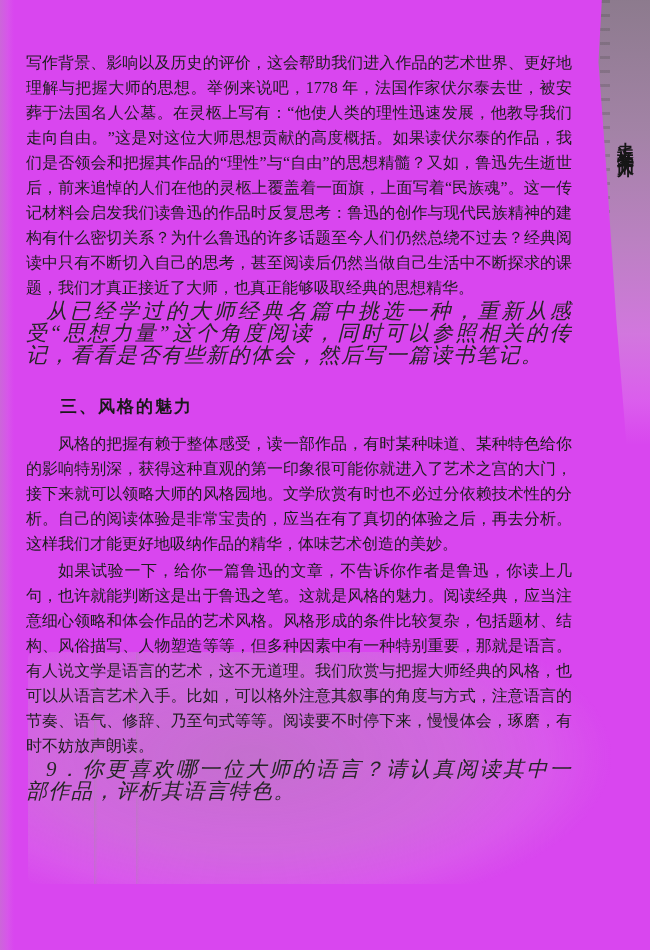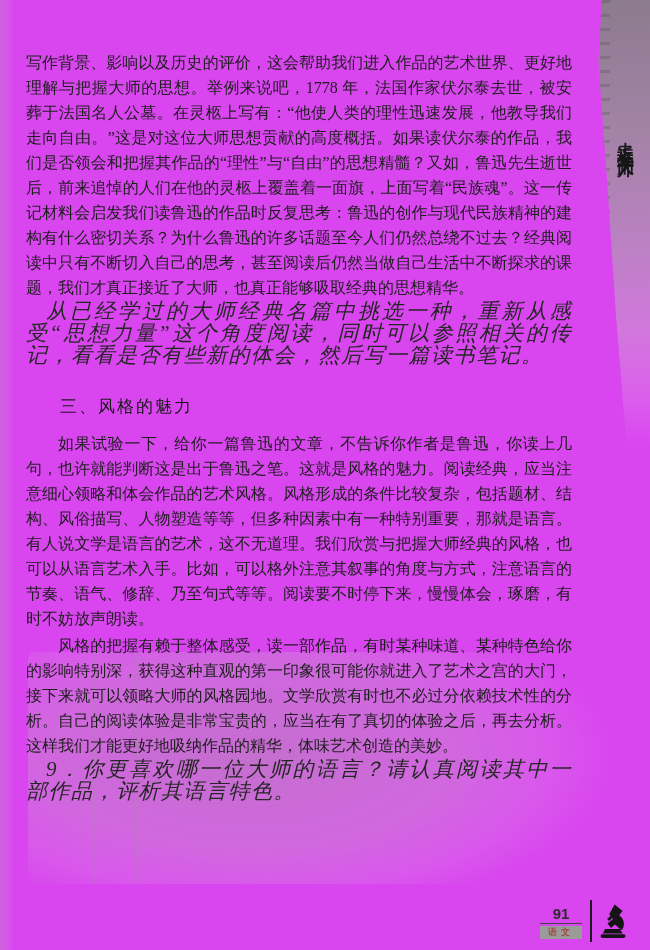--- a/index.html
+++ b/index.html
@@ -53,21 +53,21 @@
   .para + .para { margin-top:2px; }
   .kai {
     margin-left:22px; margin-top:7px;
     font-style:italic; font-size:21px; line-height:22px;
     letter-spacing:1.5px; color:#262626;
   }
   .kai.first-indent { text-indent:20px; }
   .section-heading {
     margin:28px 0 12px 34px;
     font-family:"Liberation Sans", sans-serif;
-    font-size:17px; font-weight:normal; color:#191919;
+    font-size:17px; font-weight:bold; color:#191919;
     letter-spacing:2px;
   }
   .indent { text-indent:2em; }
   .exercise { margin-top:9px; }
   
   .footer { position:absolute; left:0; bottom:4px; width:100%; height:46px; }
   .page-number {
     position:absolute; right:68px; bottom:22px; width:42px;
     text-align:center; font-family:"Liberation Sans", sans-serif;
     font-size:15px; font-weight:bold; color:#2c2c2c;
@@ -97,35 +97,22 @@
   <div class="side-strip"></div>
   <div class="side-tab-text">走近文学大师</div>
 
   <div class="content">
     <p class="para">写作背景、影响以及历史的评价，这会帮助我们进入作品的艺术世界、更好地理解与把握大师的思想。举例来说吧，1778 年，法国作家伏尔泰去世，被安葬于法国名人公墓。在灵柩上写有：“他使人类的理性迅速发展，他教导我们走向自由。”这是对这位大师思想贡献的高度概括。如果读伏尔泰的作品，我们是否领会和把握其作品的“理性”与“自由”的思想精髓？又如，鲁迅先生逝世后，前来追悼的人们在他的灵柩上覆盖着一面旗，上面写着“民族魂”。这一传记材料会启发我们读鲁迅的作品时反复思考：鲁迅的创作与现代民族精神的建构有什么密切关系？为什么鲁迅的许多话题至今人们仍然总绕不过去？经典阅读中只有不断切入自己的思考，甚至阅读后仍然当做自己生活中不断探求的课题，我们才真正接近了大师，也真正能够吸取经典的思想精华。</p>
 
     <p class="kai first-indent">从已经学过的大师经典名篇中挑选一种，重新从感受“思想力量”这个角度阅读，同时可以参照相关的传记，看看是否有些新的体会，然后写一篇读书笔记。</p>
 
     <div class="section-heading">三、风格的魅力</div>
 
+    <p class="para indent">风格的把握有赖于整体感受，读一部作品，有时某种味道、某种特色给你的影响特别深，获得这种直观的第一印象很可能你就进入了艺术之宫的大门，接下来就可以领略大师的风格园地。文学欣赏有时也不必过分依赖技术性的分析。自己的阅读体验是非常宝贵的，应当在有了真切的体验之后，再去分析。这样我们才能更好地吸纳作品的精华，体味艺术创造的美妙。</p>
+
     <p class="para indent">如果试验一下，给你一篇鲁迅的文章，不告诉你作者是鲁迅，你读上几句，也许就能判断这是出于鲁迅之笔。这就是风格的魅力。阅读经典，应当注意细心领略和体会作品的艺术风格。风格形成的条件比较复杂，包括题材、结构、风俗描写、人物塑造等等，但多种因素中有一种特别重要，那就是语言。有人说文学是语言的艺术，这不无道理。我们欣赏与把握大师经典的风格，也可以从语言艺术入手。比如，可以格外注意其叙事的角度与方式，注意语言的节奏、语气、修辞、乃至句式等等。阅读要不时停下来，慢慢体会，琢磨，有时不妨放声朗读。</p>
-
-    <p class="para indent">风格的把握有赖于整体感受，读一部作品，有时某种味道、某种特色给你的影响特别深，获得这种直观的第一印象很可能你就进入了艺术之宫的大门，接下来就可以领略大师的风格园地。文学欣赏有时也不必过分依赖技术性的分析。自己的阅读体验是非常宝贵的，应当在有了真切的体验之后，再去分析。这样我们才能更好地吸纳作品的精华，体味艺术创造的美妙。</p>
 
 
     <p class="kai first-indent">9．你更喜欢哪一位大师的语言？请认真阅读其中一部作品，评析其语言特色。</p>
   </div>
 
-  <div class="footer">
-    <div class="page-number">91</div>
-    <div class="subject-badge">语文</div>
-    <div class="footer-divider"></div>
-    <div class="microscope">
-      <svg viewBox="0 0 32 34" xmlns="http://www.w3.org/2000/svg">
-        <path d="M17.5 1.5 l7.5 6.2 -3.2 3.9 1.8 1.6 c3.6 3.8 3.4 9.4 0.4 12.6 l-6.2 -5.4 -3.6 3.1 -3.4 -4.1 5.2 -4.3 -3.6 -4.4 z"></path>
-        <path d="M8.5 24.5 h14 l2.6 4.2 H6.4 z"></path>
-        <rect x="4.5" y="29.5" width="23" height="3.4" rx="1.2"></rect>
-        <rect x="10.8" y="13.2" width="4.6" height="2.6" transform="rotate(-40 13 14.5)"></rect>
-      </svg>
-    </div>
-  </div>
 
 </div>
 
 </body></html>

